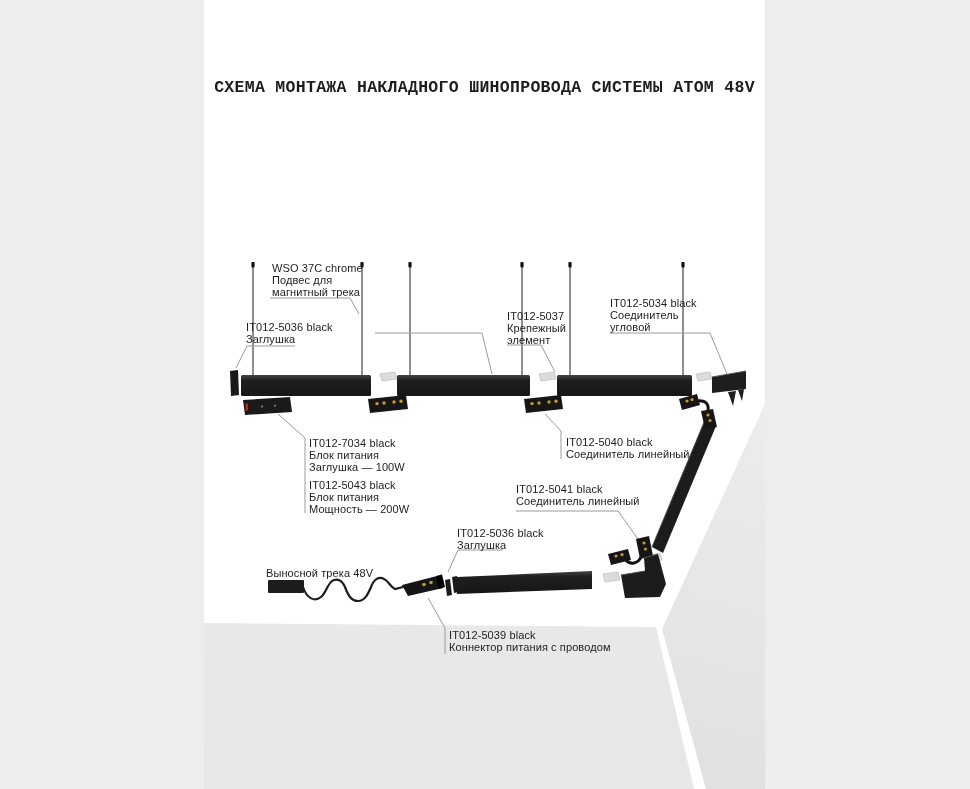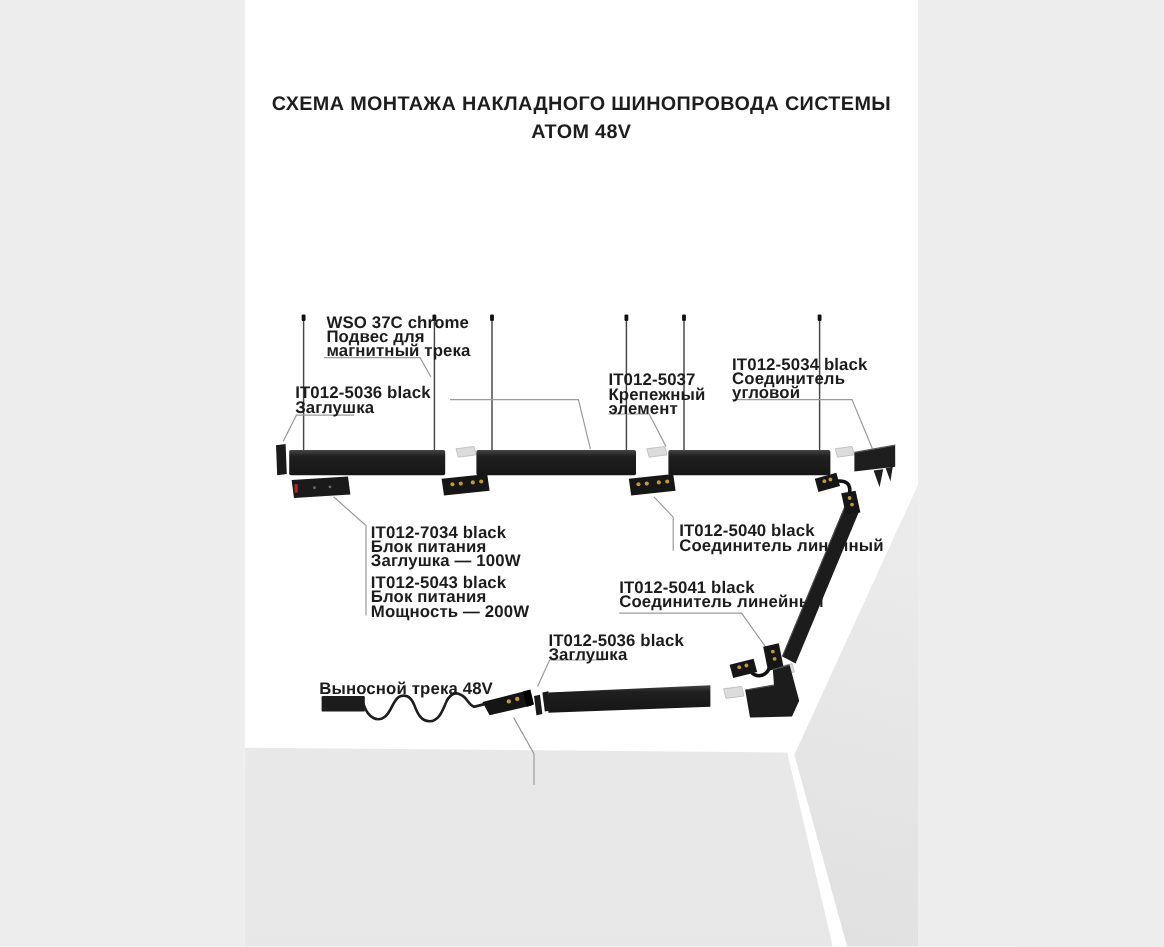--- a/index.html
+++ b/index.html
@@ -7,22 +7,22 @@
         font-family:"Liberation Sans",sans-serif;}
   .sheet{position:absolute;left:204px;top:0;width:561px;height:789px;background:#ffffff;}
   .wall{position:absolute;left:0;top:0;width:970px;height:789px;
         background:linear-gradient(195deg,#f8f8f8 0%,#ececec 45%,#dbdbdb 100%);
         clip-path:polygon(765px 404px,662px 629px,706px 789px,765px 789px);}
   .floor{position:absolute;left:0;top:0;width:970px;height:789px;
         background:linear-gradient(180deg,#ededed 0%,#e7e7e7 100%);
         clip-path:polygon(204px 623px,656px 627px,694px 789px,204px 789px);}
   .diagram-svg{position:absolute;left:0;top:0;}
   .title{position:absolute;left:204px;top:76px;width:561px;text-align:center;
-        font-size:16.5px;line-height:23px;font-weight:700;letter-spacing:.3px;color:#1d1d1d;}
-  .lbl{position:absolute;font-size:14px;line-height:12px;font-weight:700;
+        font-size:16.5px;line-height:23px;font-weight:700;letter-spacing:.3px;color:#1d1d1d;font-family:Liberation Mono, monospace;}
+  .lbl{position:absolute;font-size:11px;line-height:12px;font-weight:400;
         letter-spacing:.1px;color:#1c1c1c;white-space:nowrap;}
   .lbl span{display:block;}
 </style>
 </head>
 <body>
 
 <div class="page">
 
   <div class="sheet"></div>
   <div class="wall"></div>
@@ -211,14 +211,18 @@
 
   <div class="lbl" style="left:457px;top:527px">
     <span>IT012-5036 black</span>
     <span>Заглушка</span>
   </div>
 
   <div class="lbl" style="left:266px;top:567px">
     <span>Выносной трека 48V</span>
   </div>
 
+  <div class="lbl" style="left:449px;top:629px">
+    <span>IT012-5039 black</span>
+    <span>Коннектор питания с проводом</span>
+  </div>
 
 </div>
 
 </body></html>

